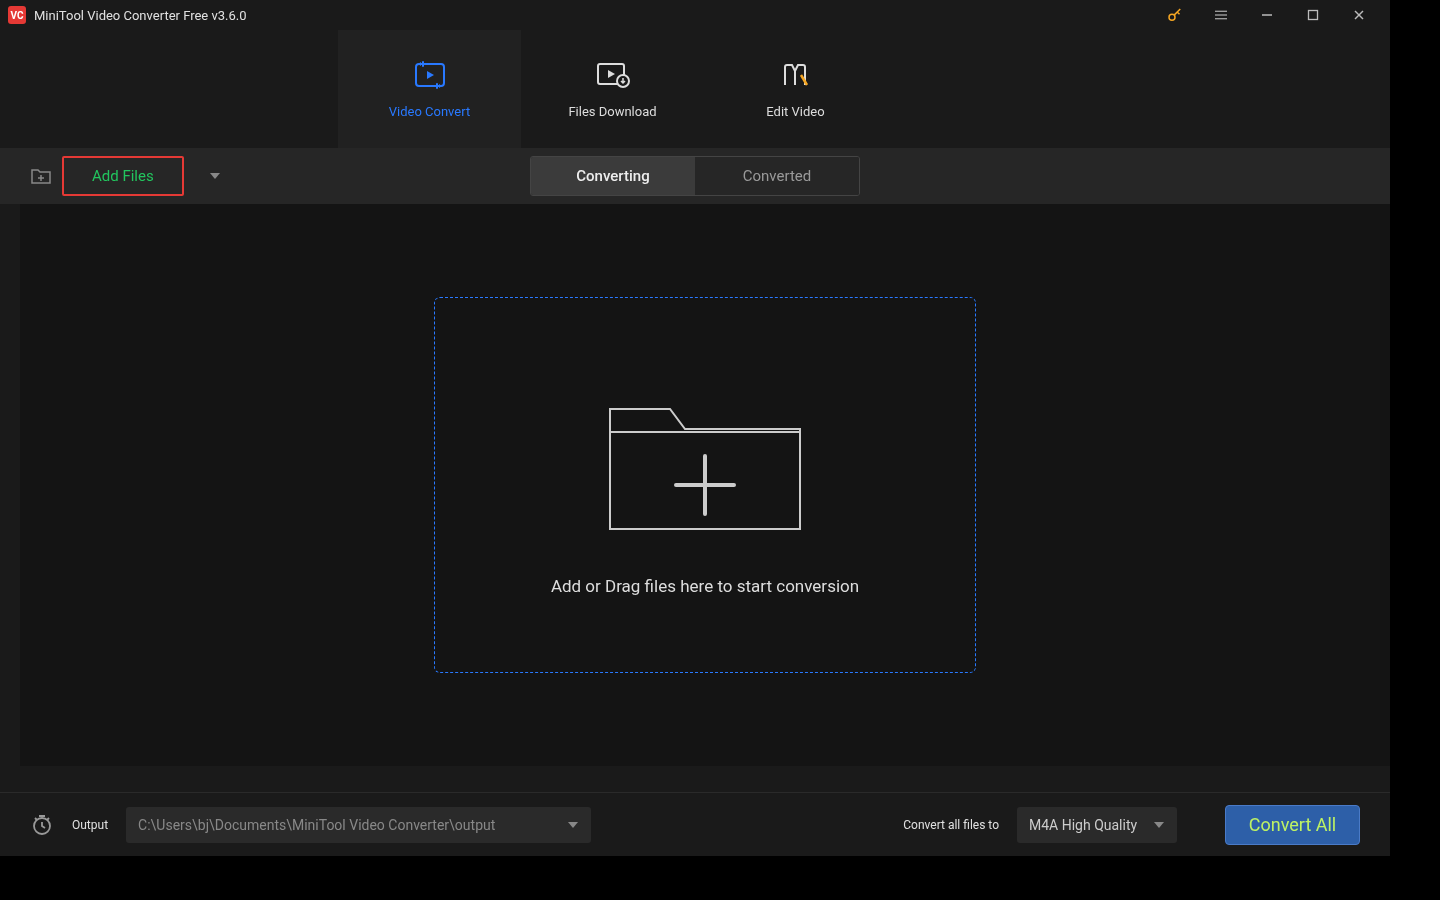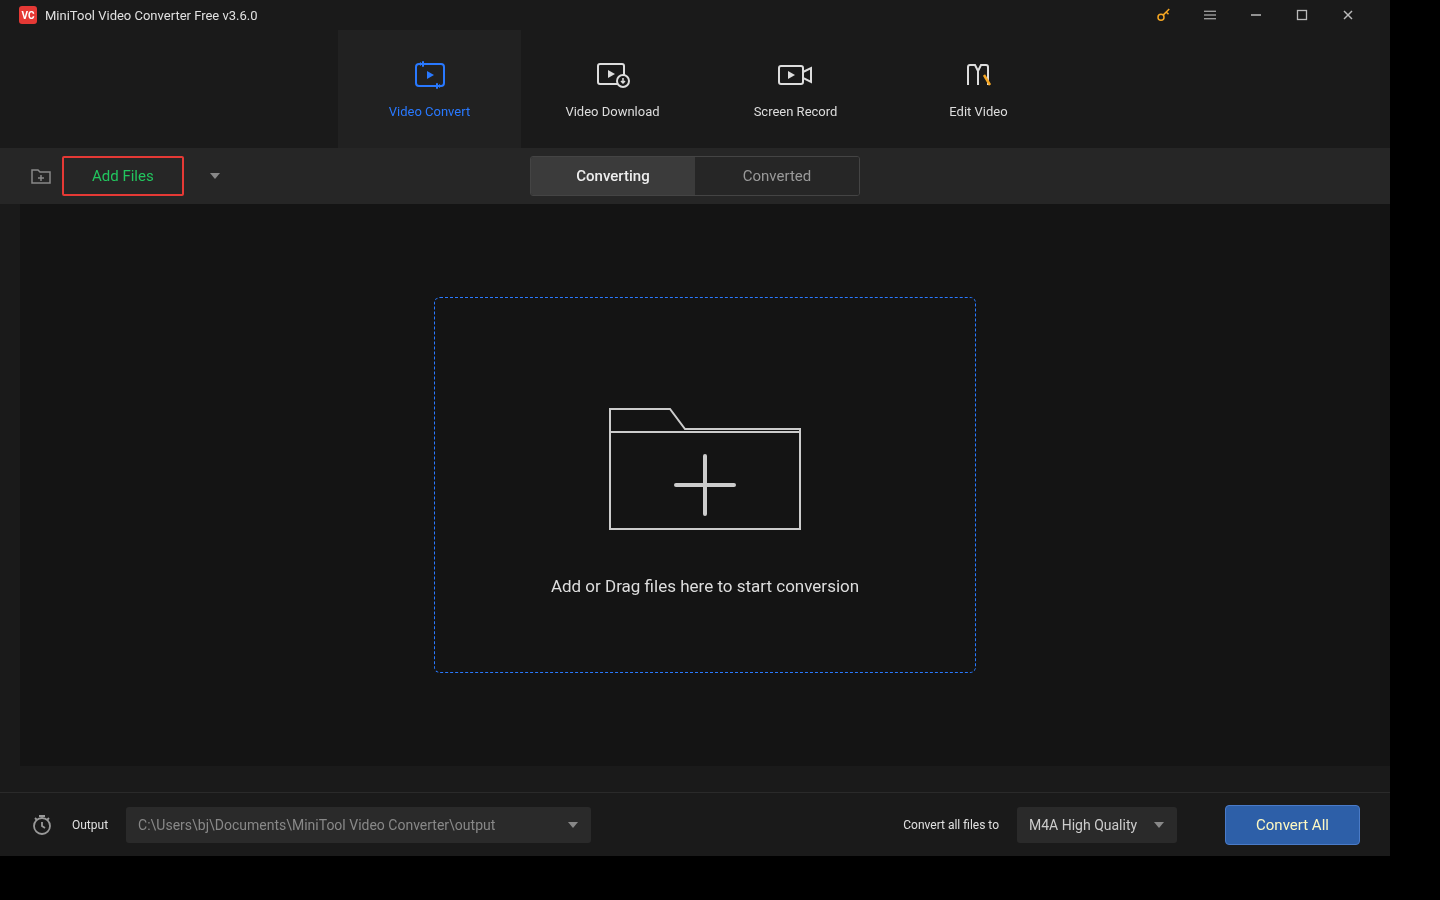--- a/index.html
+++ b/index.html
@@ -1,18 +1,18 @@
 <!DOCTYPE html>
 <html><head>
 <meta charset="utf-8">
 <style>
 * { margin: 0; padding: 0; box-sizing: border-box; font-family: -apple-system, BlinkMacSystemFont, 'Segoe UI', Roboto, sans-serif; }
 html, body { width: 1440px; height: 900px; background: #000; overflow: hidden; }
 .app { width: 1390px; height: 856px; background: #1a1a1a; position: relative; }
-.titlebar { height: 30px; background: #1a1a1a; display: flex; align-items: center; padding: 0 19px; justify-content: space-between; }
+.titlebar { height: 30px; background: #1a1a1a; display: flex; align-items: center; padding: 0 8px; justify-content: space-between; }
 .titlebar-left { display: flex; align-items: center; gap: 8px; }
 .app-icon { width: 18px; height: 18px; background: #e53935; border-radius: 3px; display: flex; align-items: center; justify-content: center; color: #fff; font-size: 10px; font-weight: bold; }
 .app-title { color: #e0e0e0; font-size: 13px; }
 .titlebar-right { display: flex; align-items: center; gap: 0; }
 .titlebar-btn { width: 46px; height: 30px; display: flex; align-items: center; justify-content: center; color: #bbb; cursor: pointer; }
 .key-icon { color: #f5a623; }
 .main-tabs { height: 118px; background: #1a1a1a; display: flex; padding-left: 338px; }
 .main-tab { width: 183px; display: flex; flex-direction: column; align-items: center; justify-content: center; gap: 14px; color: #ddd; cursor: pointer; }
 .main-tab.active { background: #212121; color: #2979ff; }
 .main-tab-icon { height: 30px; display: flex; align-items: center; justify-content: center; }
@@ -26,21 +26,21 @@
 .sub-tab { width: 164px; height: 38px; display: flex; align-items: center; justify-content: center; font-size: 15px; cursor: pointer; background: #262626; color: #999; }
 .sub-tab.active { background: #3b3b3b; color: #eee; font-weight: 500; }
 .content { height: 562px; background: #141414; display: flex; align-items: center; justify-content: center; margin-left: 20px; }
 .dropzone { width: 542px; height: 376px; border: 1.5px dashed #2979ff; border-radius: 6px; display: flex; flex-direction: column; align-items: center; justify-content: center; gap: 32px; }
 .drop-text { color: #ddd; font-size: 17px; }
 .footer { position: absolute; bottom: 0; left: 0; right: 0; height: 64px; background: #1a1a1a; display: flex; align-items: center; padding: 0 30px; gap: 18px; border-top: 1px solid #2a2a2a; }
 .footer-label { color: #e0e0e0; font-size: 12px; }
 .output-path { flex: 0 0 465px; height: 36px; background: #2a2a2a; border-radius: 3px; display: flex; align-items: center; padding: 0 12px; color: #888; font-size: 14px; cursor: pointer; justify-content: space-between; }
 .footer-spacer { flex: 1; }
 .convert-target { width: 160px; height: 36px; background: #2a2a2a; border-radius: 3px; display: flex; align-items: center; padding: 0 12px; color: #ccc; font-size: 14px; cursor: pointer; justify-content: space-between; white-space: nowrap; overflow: hidden; }
-.convert-all-btn { width: 135px; height: 40px; background: #2d5fa8; border: 1px solid #4a7bc8; border-radius: 4px; color: #fef9c3; font-size: 15px; display: flex; align-items: center; justify-content: center; cursor: pointer; margin-left: 30px; }
+.convert-all-btn { width: 135px; height: 40px; background: #2d5fa8; border: 1px solid #4a7bc8; border-radius: 4px; color: #bef264; font-size: 18px; display: flex; align-items: center; justify-content: center; cursor: pointer; margin-left: 30px; }
 .clock-icon { color: #999; cursor: pointer; }
 svg { display: block; }
 </style>
 </head>
 <body>
 
 <div class="app">
 
   <div class="titlebar">
     <div class="titlebar-left">
@@ -94,31 +94,21 @@
     </div>
     <div class="main-tab">
       <div class="main-tab-icon">
         <svg width="34" height="28" viewBox="0 0 34 28" fill="none" stroke="#ddd" stroke-width="2">
             <rect x="2" y="3" width="26" height="20" rx="2"></rect>
             <polygon points="12,9 12,17 19,13" fill="#ddd" stroke="none"></polygon>
             <circle cx="27" cy="20" r="6" fill="#1a1a1a" stroke="#ddd"></circle>
             <path d="M27 17v5M25 20l2 2 2-2" stroke="#ddd" stroke-width="1.5"></path>
           </svg>
       </div>
-      <div class="main-tab-label">Video Download</div>
-    </div>
-    <div class="main-tab">
-      <div class="main-tab-icon">
-        <svg width="38" height="26" viewBox="0 0 38 26" fill="none" stroke="#ddd" stroke-width="2">
-            <rect x="2" y="4" width="24" height="18" rx="2"></rect>
-            <polygon points="11,9 11,17 18,13" fill="#ddd" stroke="none"></polygon>
-            <path d="M26 10l8-4v14l-8-4z"></path>
-          </svg>
-      </div>
-      <div class="main-tab-label">Screen Record</div>
+      <div class="main-tab-label">Files Download</div>
     </div>
     <div class="main-tab">
       <div class="main-tab-icon">
         <svg width="30" height="28" viewBox="0 0 30 28" fill="none" stroke="#ddd" stroke-width="2">
             <path d="M4 24V6c0-1 1-2 2-2h5l3 6 3-6h5c1 0 2 1 2 2v18" fill="none"></path>
             <path d="M14 10v14"></path>
             <path d="M20 14l6 10" stroke="#f5a623" stroke-width="2.5"></path>
           </svg>
       </div>
       <div class="main-tab-label">Edit Video</div>

